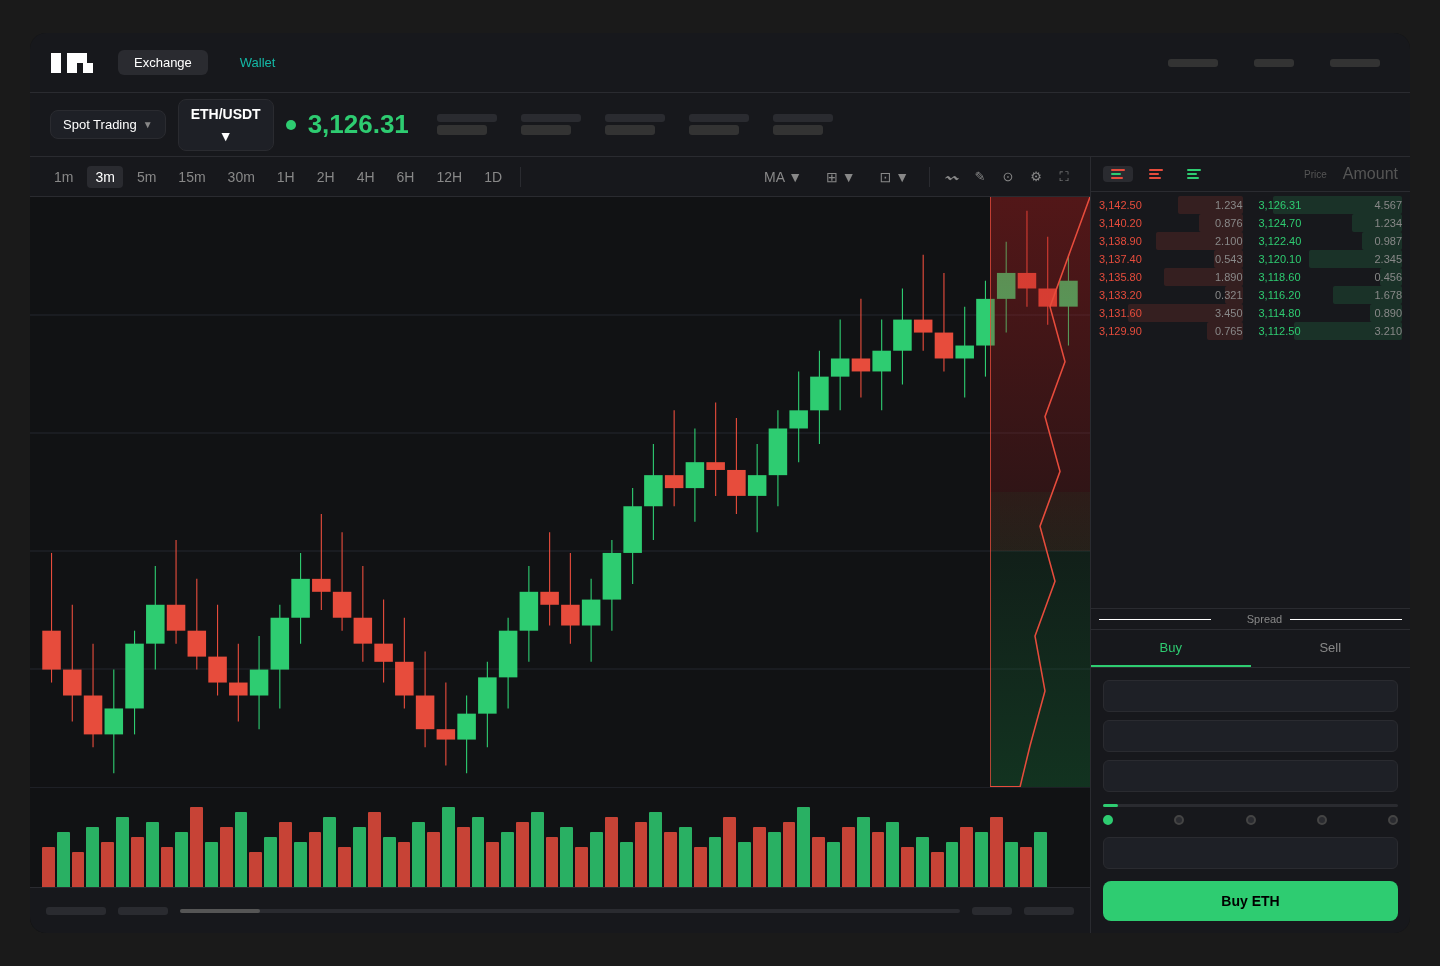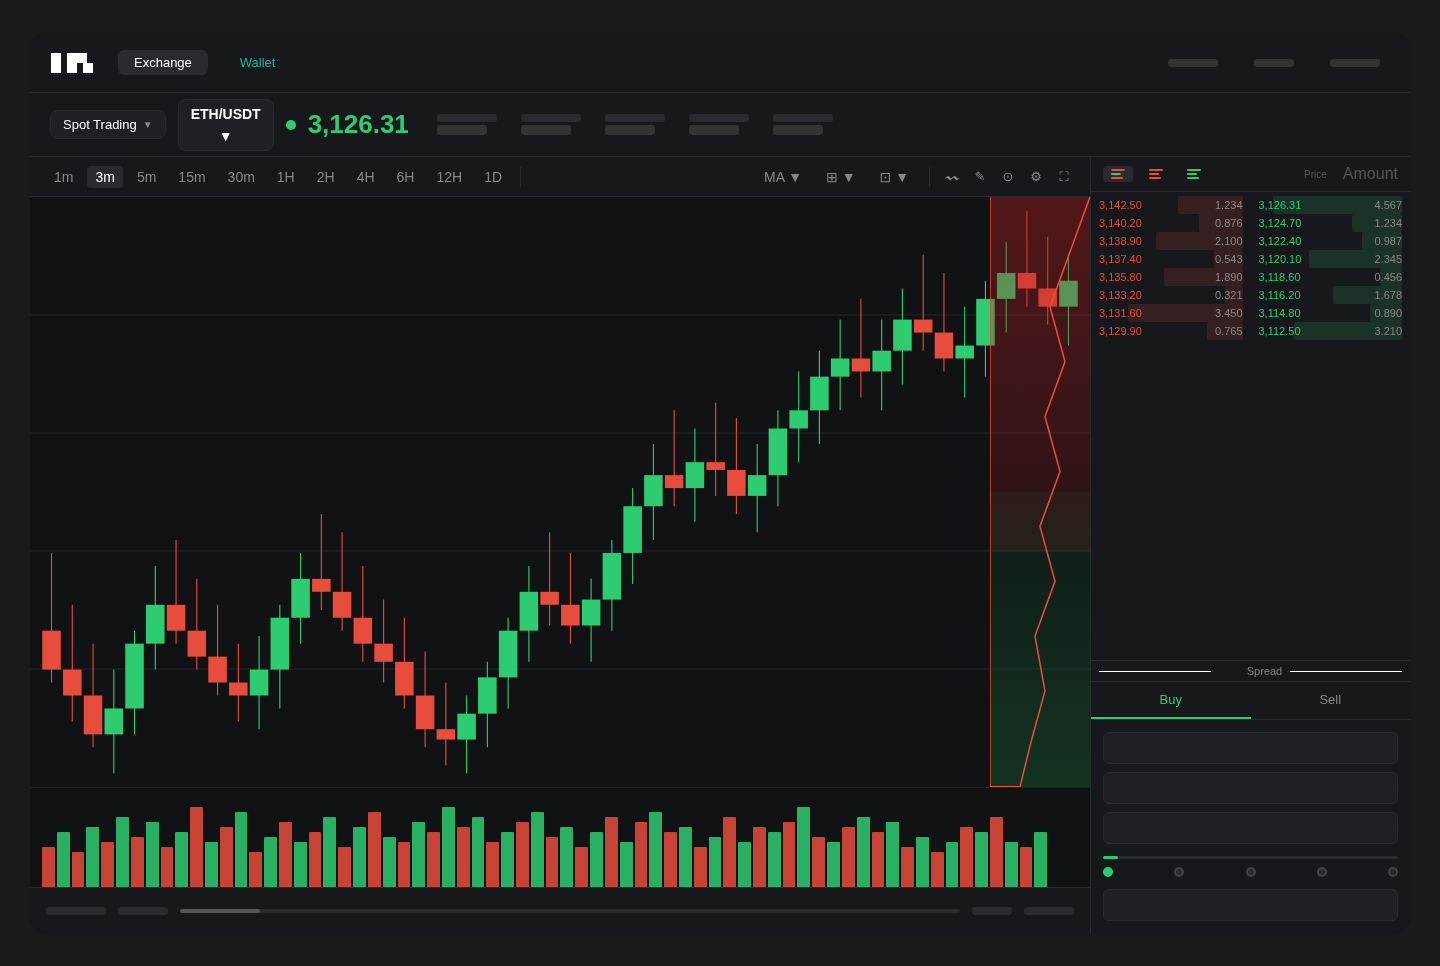--- a/index.html
+++ b/index.html
@@ -888,16 +888,17 @@
             <div class="slider-dot active"></div>
             <div class="slider-dot"></div>
             <div class="slider-dot"></div>
             <div class="slider-dot"></div>
             <div class="slider-dot"></div>
           </div>
         </div>
 
         <div class="form-placeholder-row"></div>
 
+        <button class="buy-btn">Buy ETH</button>
       </div>
     </div>
   </div>
 </div>
 
 </body></html>

